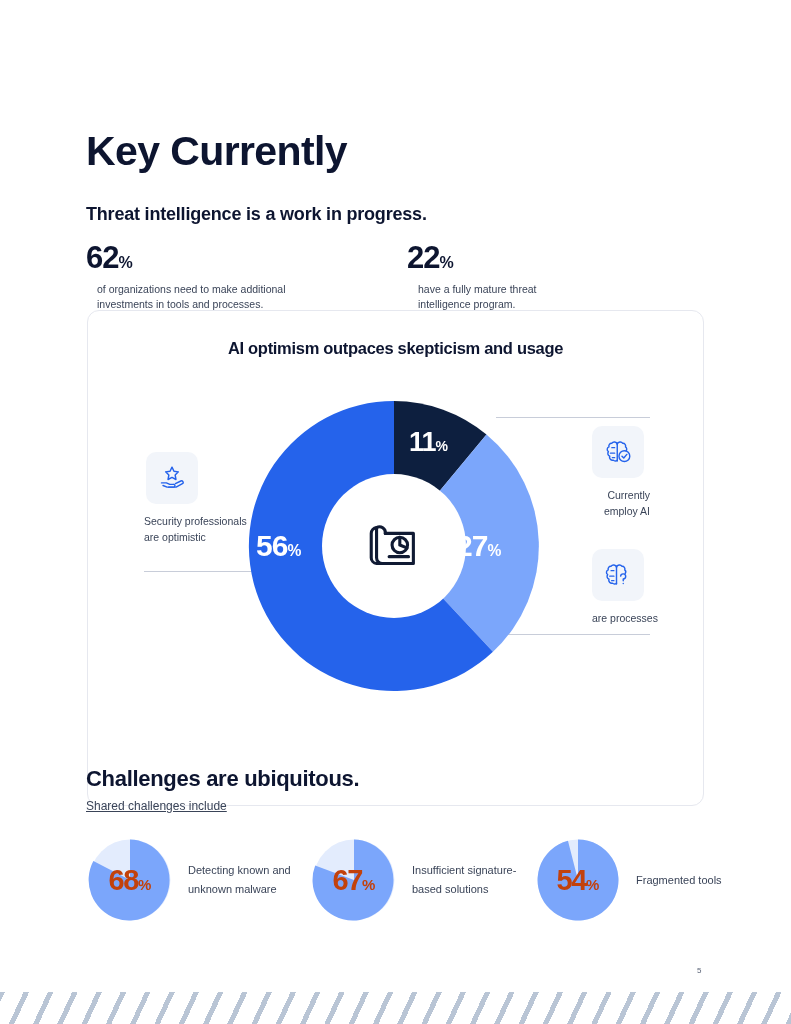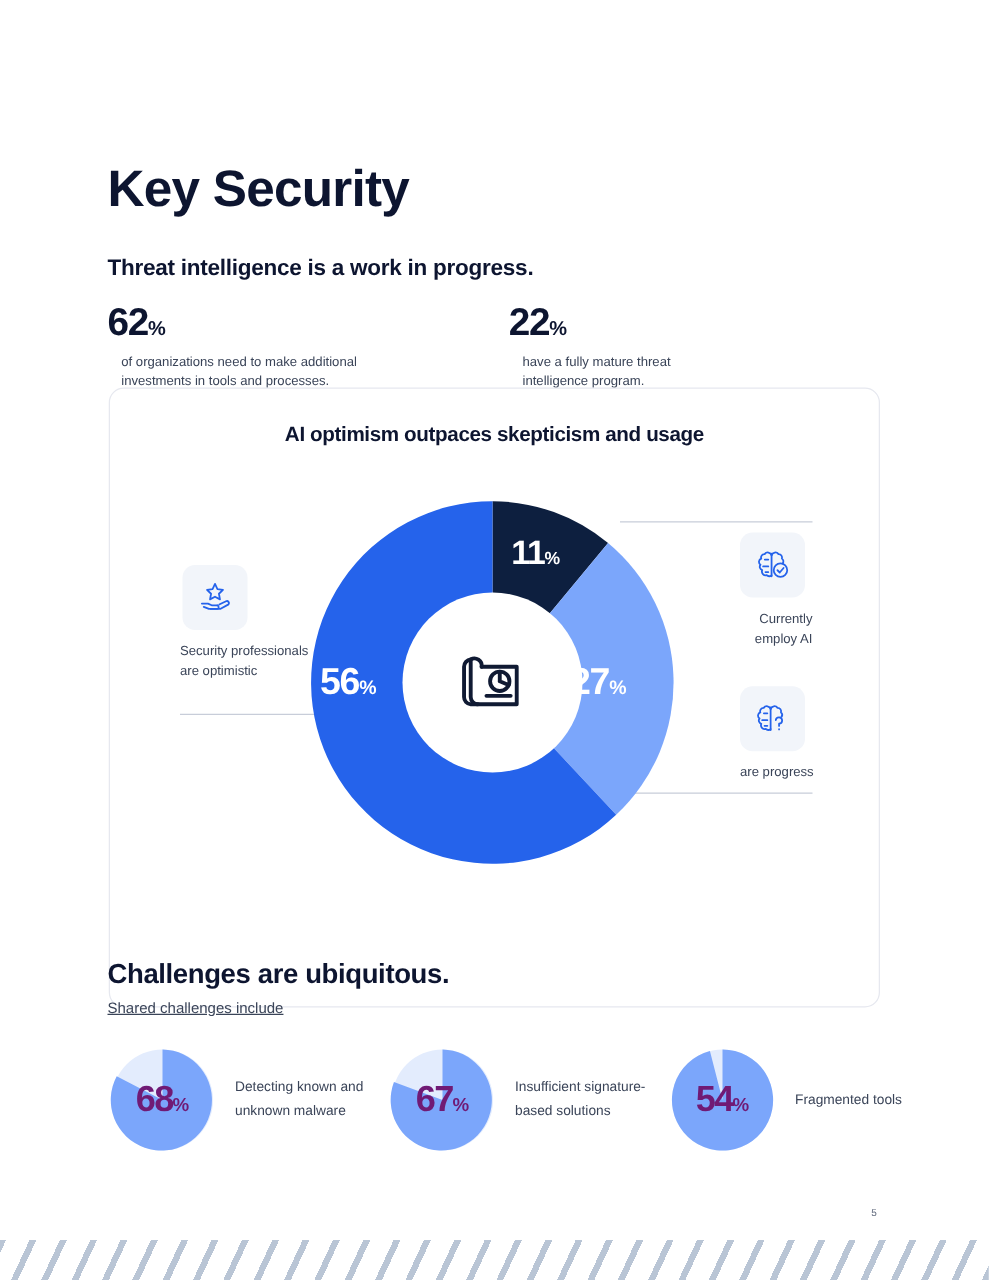--- a/index.html
+++ b/index.html
@@ -206,21 +206,21 @@
     flex: none;
   }
   .pie-graphic svg { display: block; }
   .pie-num {
     position: absolute;
     left: 0; right: 0; top: 50%;
     transform: translateY(-50%);
     text-align: center;
     font-size: 29px;
     font-weight: bold;
-    color: #701a75;
+    color: #c2410c;
     letter-spacing: -1.4px;
   }
   .pie-num .pct {
     font-size: 15px;
     letter-spacing: 0;
   }
   .pie-label {
     margin-left: 14px;
     font-size: 11px;
     line-height: 19px;
@@ -250,21 +250,21 @@
       #ffffff 5px,
       #ffffff 22px
     );
   }
 </style>
 </head>
 <body>
 
 <div class="page">
 
-  <div class="title">Key Security</div>
+  <div class="title">Key Currently</div>
   <div class="subtitle">Threat intelligence is a work in progress.</div>
 
   <div class="stat stat-1">
     <div class="stat-num"><span>62</span><span class="pct">%</span></div>
     <div class="stat-text">of organizations need to make additional investments in tools and processes.</div>
   </div>
   <div class="stat stat-2">
     <div class="stat-num"><span>22</span><span class="pct">%</span></div>
     <div class="stat-text">have a fully mature threat intelligence program.</div>
   </div>
@@ -333,21 +333,21 @@
     <div class="legend-icon">
       <svg viewBox="0 0 40 40" width="30" height="30" fill="none" stroke="#2563eb" stroke-width="1.9" stroke-linecap="round" stroke-linejoin="round">
         <path d="M18 8 L18 32"></path>
         <path d="M18 9.5 A4.2 4.2 0 0 0 10.6 8.4 A3.6 3.6 0 0 0 7 13.2 A3.6 3.6 0 0 0 6.2 19.6 A3.8 3.8 0 0 0 8 25.5 A4 4 0 0 0 12.8 30.8 A3.6 3.6 0 0 0 18 31"></path>
         <path d="M18 9.5 A4.2 4.2 0 0 1 25.4 8.4 A3.6 3.6 0 0 1 29 13.2 A3.6 3.6 0 0 1 29.6 18"></path>
         <path d="M10.8 14.2 L14.5 14.2 M9 21.5 L14.5 21.5 M11.5 27.5 L14.5 27.5"></path>
         <path d="M23.5 21.5 A3.4 3.4 0 1 1 27 25.3 L27 27.6"></path>
         <path d="M27 31.2 L27 31.4"></path>
       </svg>
     </div>
-    <div class="legend-text">are progress</div>
+    <div class="legend-text">are processes</div>
   </div>
 
   <div class="sec2-title">Challenges are ubiquitous.</div>
   <div class="sec2-sub">Shared challenges include</div>
 
   <div class="pies">
 
     <div class="pie-item">
       <div class="pie-graphic">
         <svg viewBox="0 0 100 100" width="88" height="88">

